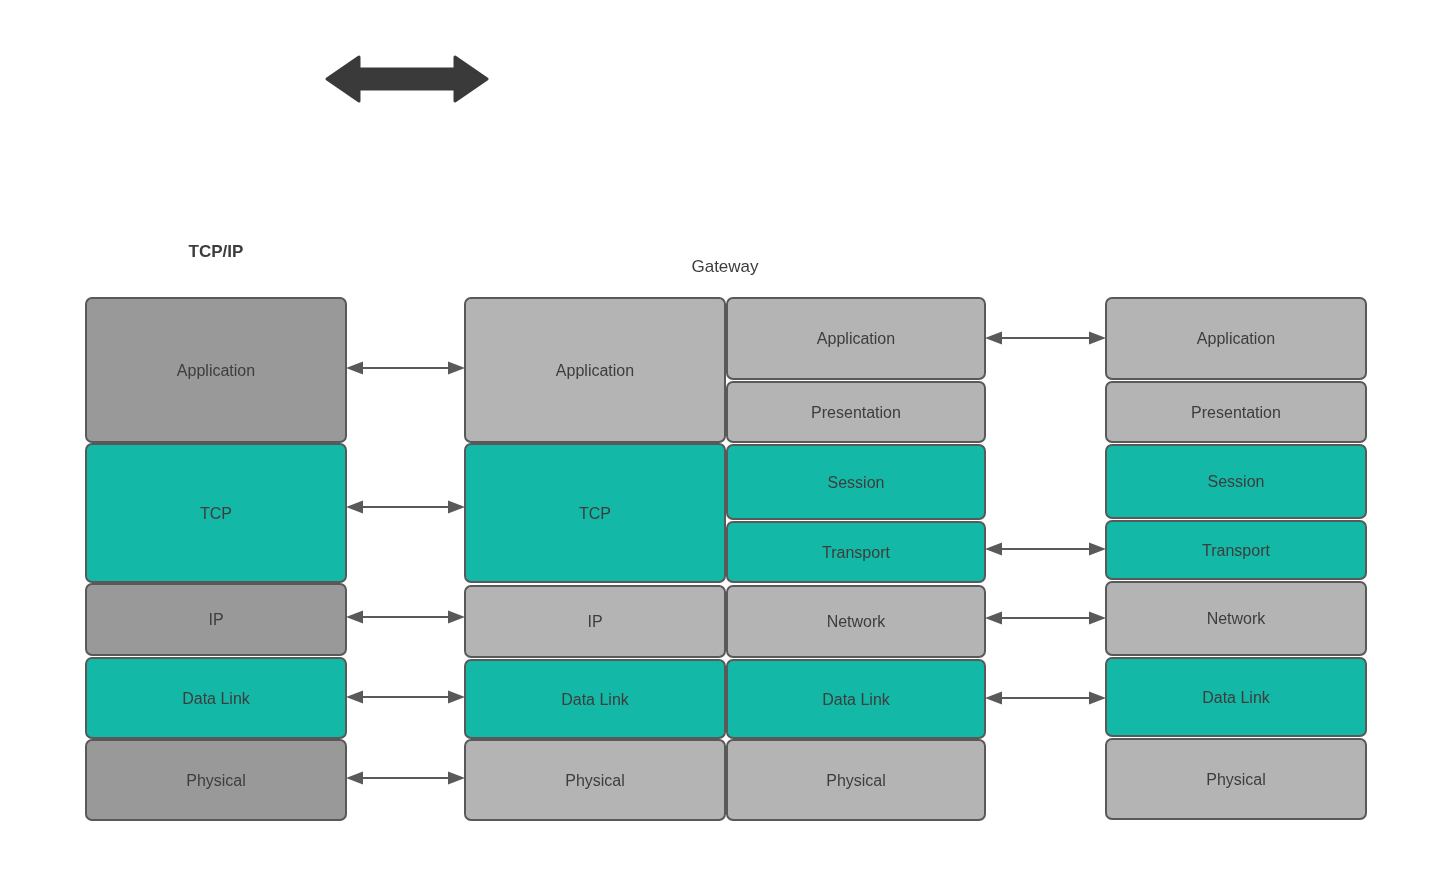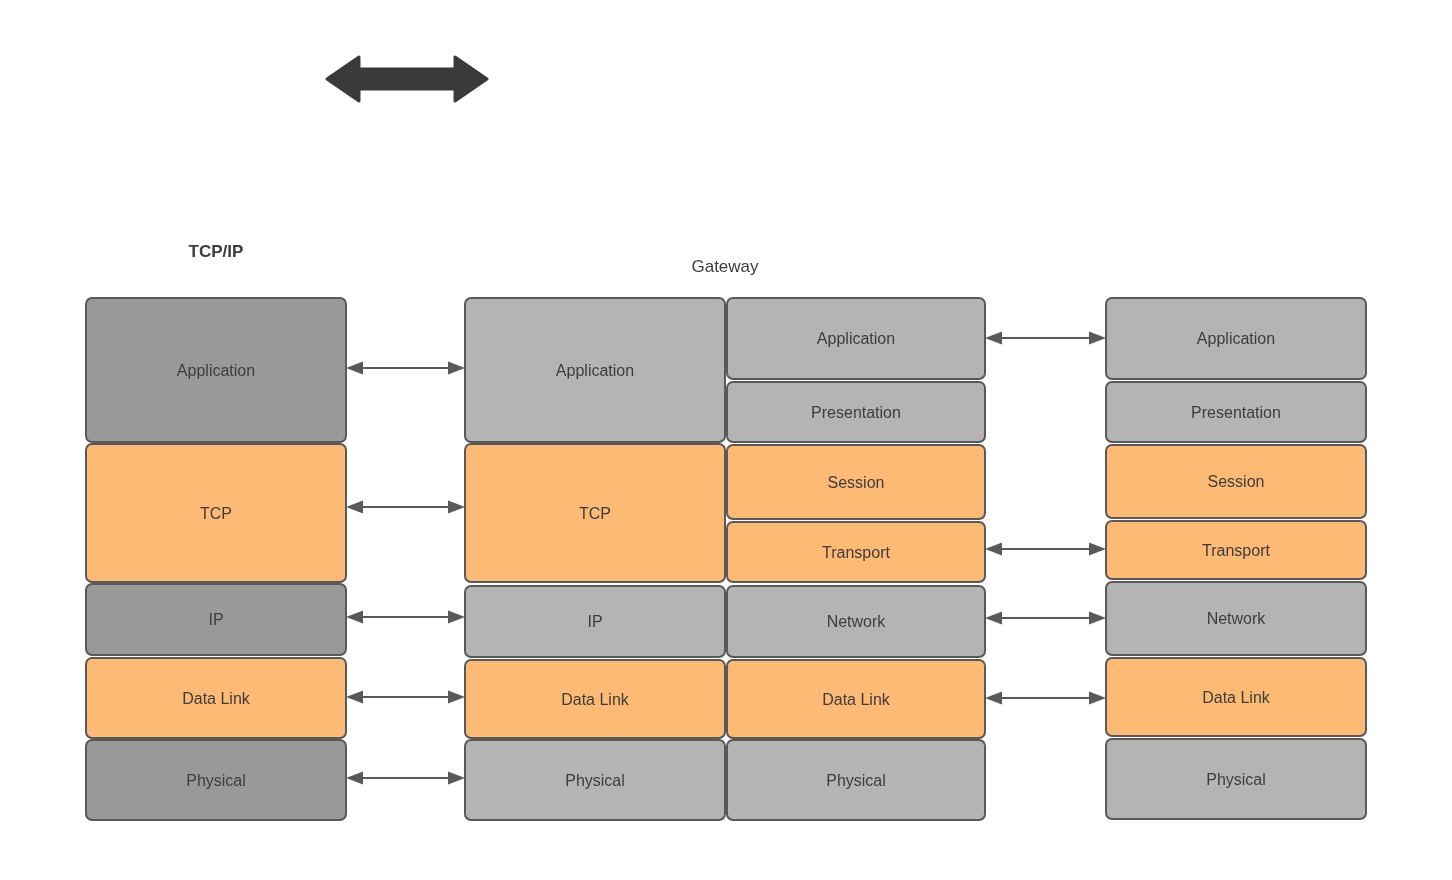--- a/index.html
+++ b/index.html
@@ -41,21 +41,21 @@
     align-items: center;
     justify-content: center;
     font-size: 16px;
     line-height: 19px;
     color: #3d3d3d;
     text-align: left;
     white-space: nowrap;
   }
   .fill-dark  { background: #999999; }
   .fill-mid   { background: #b4b4b4; }
-  .fill-white { background: #fdba74; }
+  .fill-white { background: #14b8a6; }
 
   
   .connector {
     position: absolute;
     height: 18px;
     pointer-events: none;
   }
   .connector svg { display: block; width: 100%; height: 100%; }
 
   

